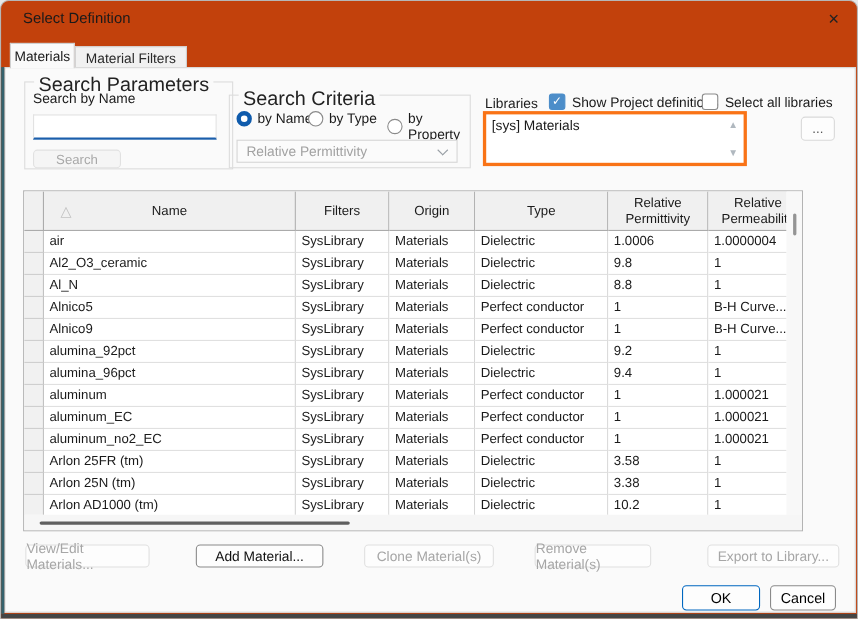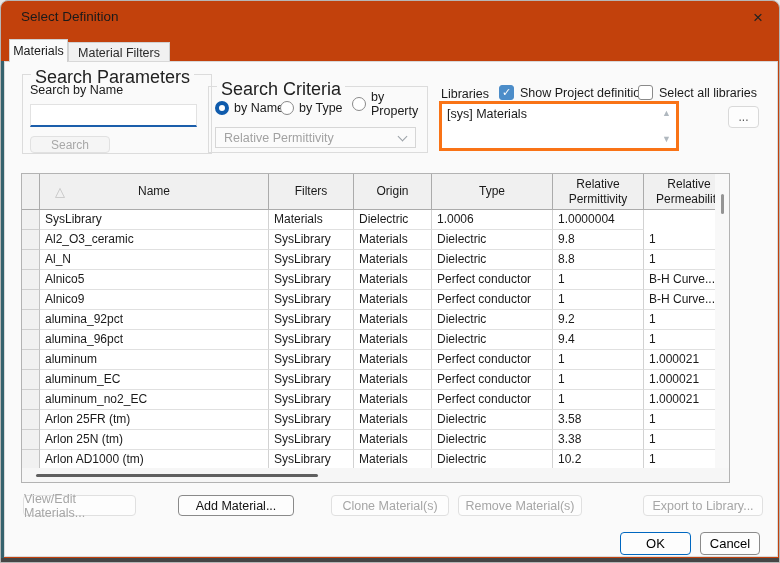--- a/index.html
+++ b/index.html
@@ -58,21 +58,21 @@
   .vgutter{position:absolute;right:0;top:0;width:14px;height:294px;background:#f8f8f8;}
   .vthumb{position:absolute;left:6px;top:20px;width:3px;height:20px;background:#949494;border-radius:2px;}
   .hstrip{position:absolute;left:0;top:294px;width:707px;height:14px;background:#f6f6f6;}
   .hthumb{position:absolute;left:14px;top:6px;width:282px;height:3px;background:#5f5f5f;border-radius:2px;}
   
   .abtn{position:absolute;top:494px;height:21px;border:1px solid #8a8a8a;border-radius:4px;background:#fdfdfd;color:#111;font-size:12.5px;display:flex;align-items:center;justify-content:center;}
   .abtn.disabled{color:#a6a6a6;border-color:#e0e0e0;}
   .btn-viewedit{left:22px;width:113px;}
   .btn-add{left:177px;width:116px;}
   .btn-clone{left:330px;width:118px;}
-  .btn-remove{left:457px;width:124px;}
+  .btn-remove{left:485px;width:106px;}
   .btn-export{left:642px;width:120px;}
   
   .ok-btn{left:619px;top:531px;width:71px;height:23px;border:1px solid #0067c0;border-radius:4px;background:#fdfdfd;font-size:13px;display:flex;align-items:center;justify-content:center;color:#000;text-align:right;}
   .cancel-btn{left:699px;top:531px;width:60px;height:23px;border:1px solid #8a8a8a;border-radius:4px;background:#fdfdfd;font-size:13px;display:flex;align-items:center;justify-content:center;color:#000;}
   .bottom-shadow{left:0;top:557px;width:780px;height:6px;background:#454545;}
   .left-edge{left:0;top:60px;width:3px;height:497px;background:#35626d;z-index:4;}
 </style>
 </head>
 <body>
 
@@ -96,21 +96,21 @@
   <div class="abs group sc-group">
     <div class="group-label">Search Criteria</div>
     <div class="radio-item" style="left:6px;top:14px;">
       <span class="radio on"></span>
       <span>by Name</span>
     </div>
     <div class="radio-item" style="left:71px;top:14px;">
       <span class="radio"></span>
       <span>by Type</span>
     </div>
-    <div class="radio-item" style="left:143px;top:3px;">
+    <div class="radio-item" style="left:143px;top:14px;">
       <span class="radio"></span>
       <span>by Property</span>
     </div>
     <div class="dropdown">
       <span>Relative Permittivity</span>
       <span class="chev"></span>
     </div>
   </div>
 
   <div class="abs lib-label">Libraries</div>
@@ -153,20 +153,21 @@
           <span>Permittivity</span>
         </div>
         <div class="hcell">
           <span>Relative</span>
           <span>Permeability</span>
         </div>
       </div>
       <div>
           <div class="trow">
             <div class="cell rowsel"></div>
+            <div class="cell">air</div>
             <div class="cell">SysLibrary</div>
             <div class="cell">Materials</div>
             <div class="cell">Dielectric</div>
             <div class="cell">1.0006</div>
             <div class="cell">1.0000004</div>
           </div>
           <div class="trow">
             <div class="cell rowsel"></div>
             <div class="cell">Al2_O3_ceramic</div>
             <div class="cell">SysLibrary</div>

